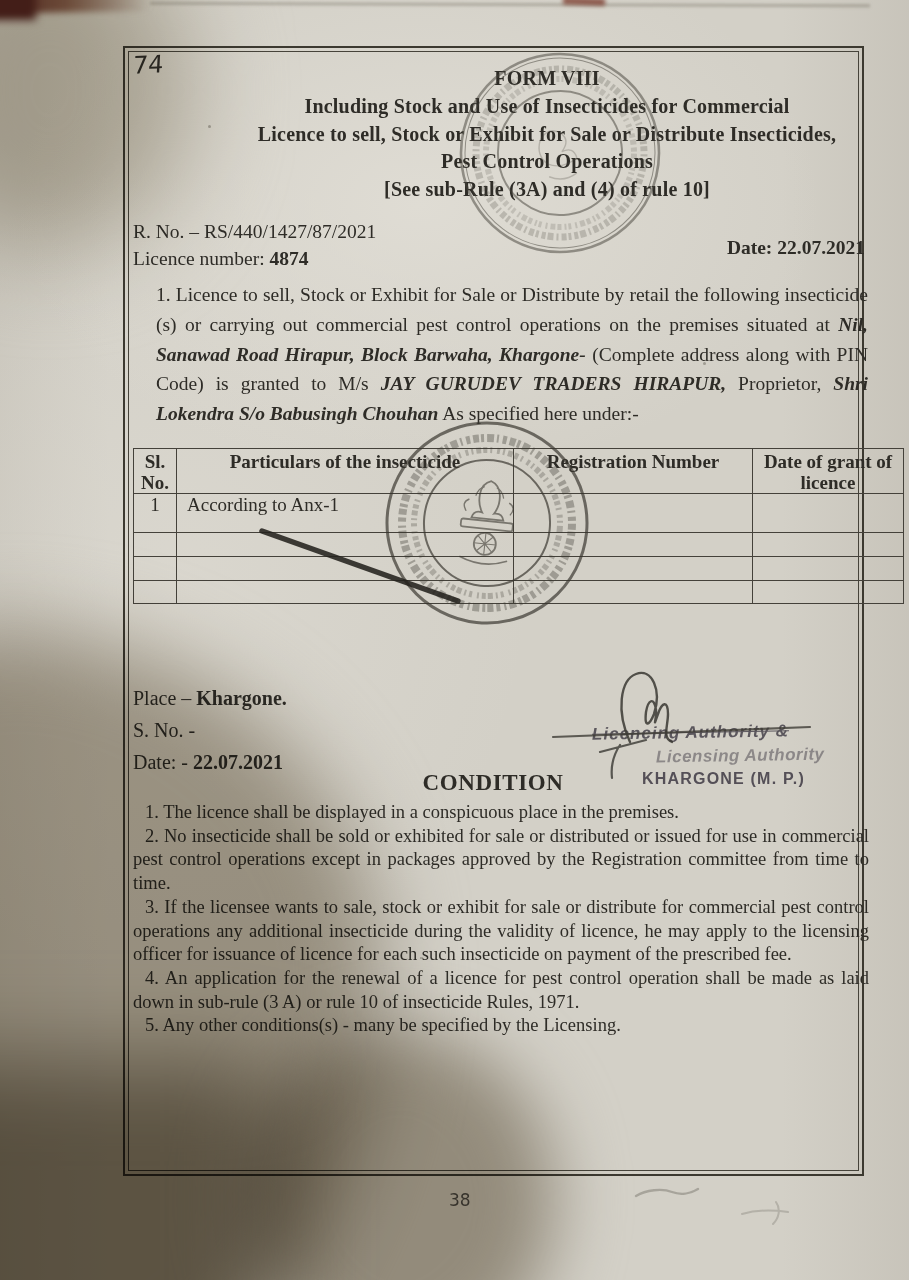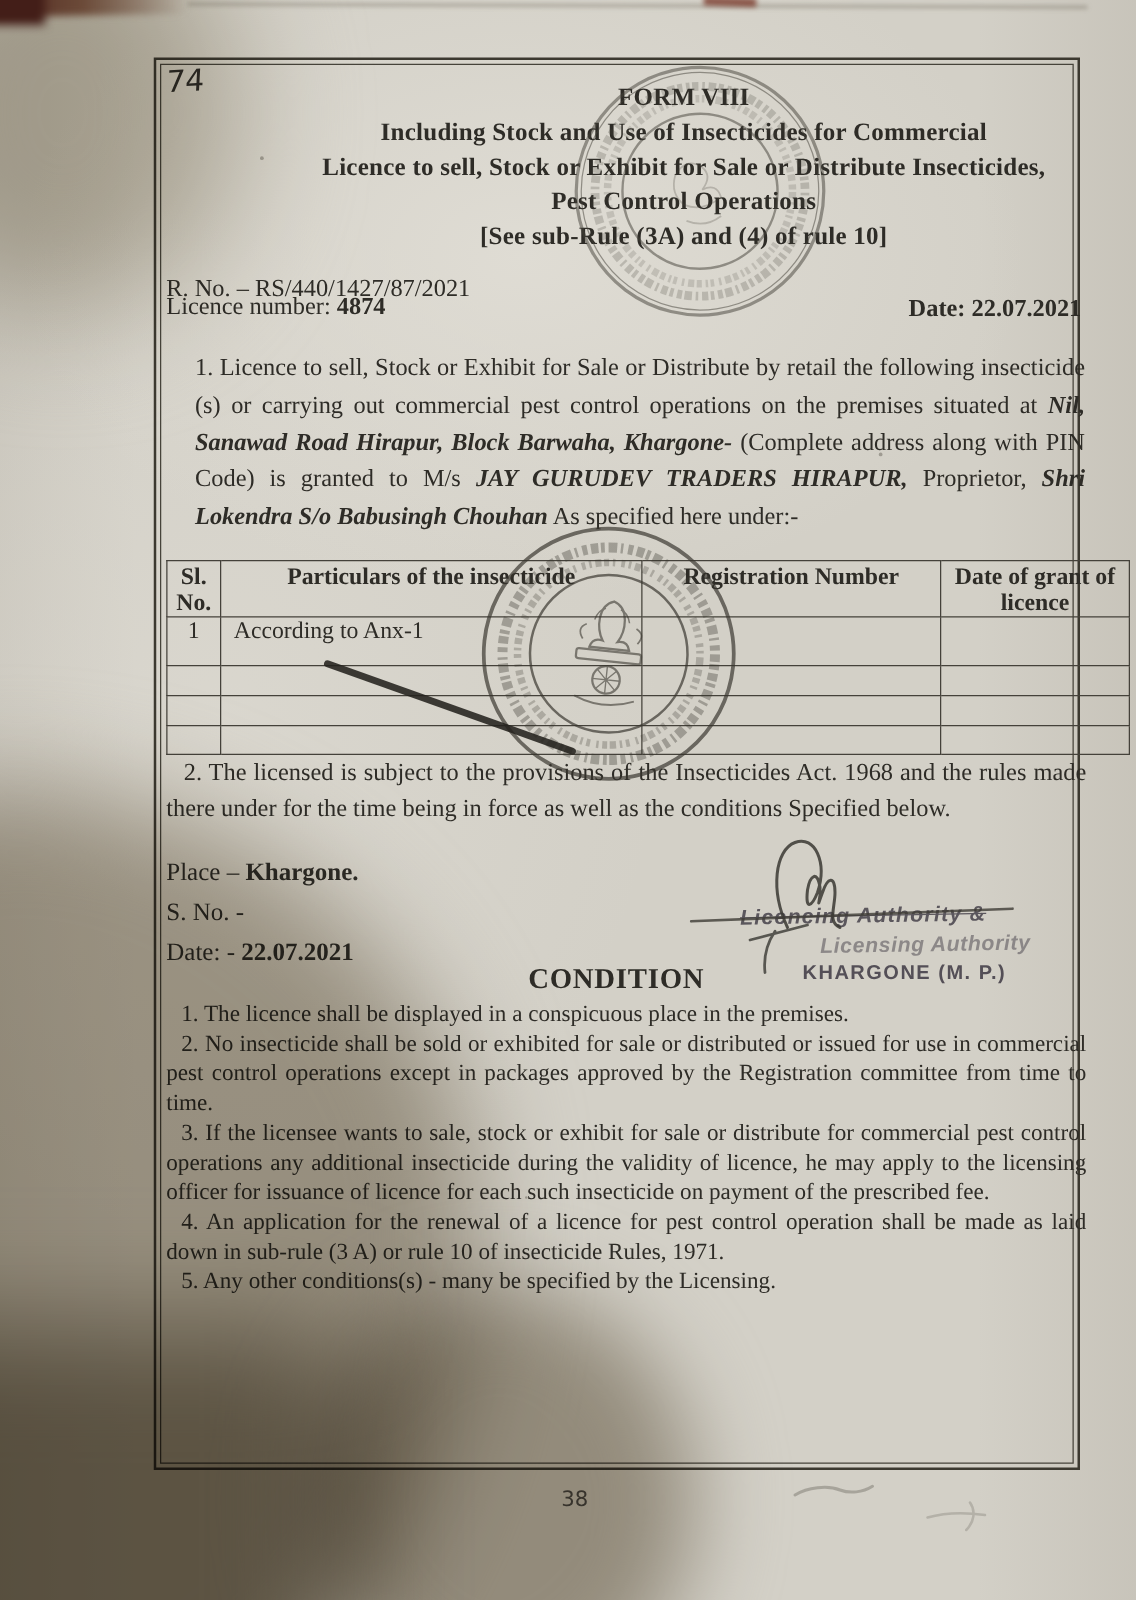--- a/index.html
+++ b/index.html
@@ -70,21 +70,21 @@
 
   <div class="abs title-block">
     <div>FORM VIII</div>
     <div>Including Stock and Use of Insecticides for Commercial</div>
     <div>Licence to sell, Stock or Exhibit for Sale or Distribute Insecticides,</div>
     <div>Pest Control Operations</div>
     <div>[See sub-Rule (3A) and (4) of rule 10]</div>
   </div>
 
   <div class="abs meta" style="left:133px;top:221px;text-align:center;">R. No. – RS/440/1427/87/2021</div>
-  <div class="abs meta" style="left:133px;top:235px;text-align:center;">
+  <div class="abs meta" style="left:133px;top:248px;text-align:center;">
     <span>Licence number: </span><span class="b">4874</span>
   </div>
   <div class="abs meta b" style="right:44px;top:237px;">
     <span>Date: </span><span>22.07.2021</span>
   </div>
 
   <p class="abs body-text" style="left:156px;top:280px;width:712px;">
     <span>1. Licence to sell, Stock or Exhibit for Sale or Distribute by retail the following insecticide (s) or carrying out commercial pest control operations on the premises situated at </span><span class="bi">Nil, Sanawad Road Hirapur, Block Barwaha, Khargone-</span><span> (Complete address along with PIN Code) is granted to M/s </span><span class="bi">JAY GURUDEV TRADERS HIRAPUR,</span><span> Proprietor, </span><span class="bi">Shri Lokendra S/o Babusingh Chouhan</span><span> As specified here under:-</span>
   </p>
 
@@ -116,21 +116,20 @@
         </tr>
     <tr class="r4">
           <td class="c1"></td>
           <td></td>
           <td></td>
           <td></td>
         </tr>
   </tbody>
     </table>
 
-  <p class="abs body-text" style="left:133px;top:604px;width:736px;text-indent:14px;line-height:29.4px;">2. The licensed is subject to the provisions of the Insecticides Act. 1968 and the rules made there under for the time being in force as well as the conditions Specified below.</p>
 
   <div class="abs meta" style="left:133px;top:687px;font-size:20px;">
     <span>Place – </span><span class="b">Khargone.</span>
   </div>
   <div class="abs meta" style="left:133px;top:719px;font-size:20px;">S. No. -</div>
   <div class="abs meta" style="left:133px;top:751px;font-size:20px;">
     <span>Date: - </span><span class="b">22.07.2021</span>
   </div>
 
   <div class="abs stamp-text" style="left:592px;top:723px;font-size:17px;text-decoration:line-through;opacity:.85;transform:rotate(-1deg);letter-spacing:1px;">Licencing Authority &amp;</div>

